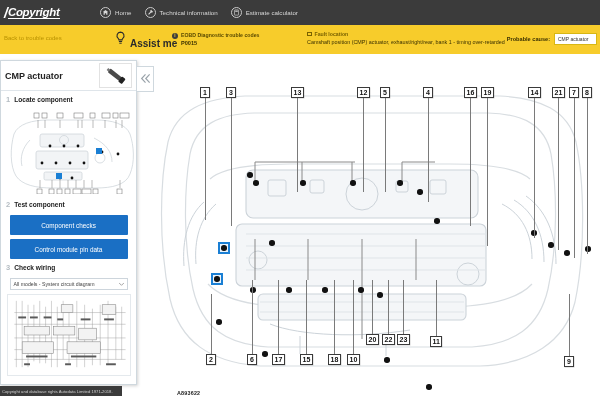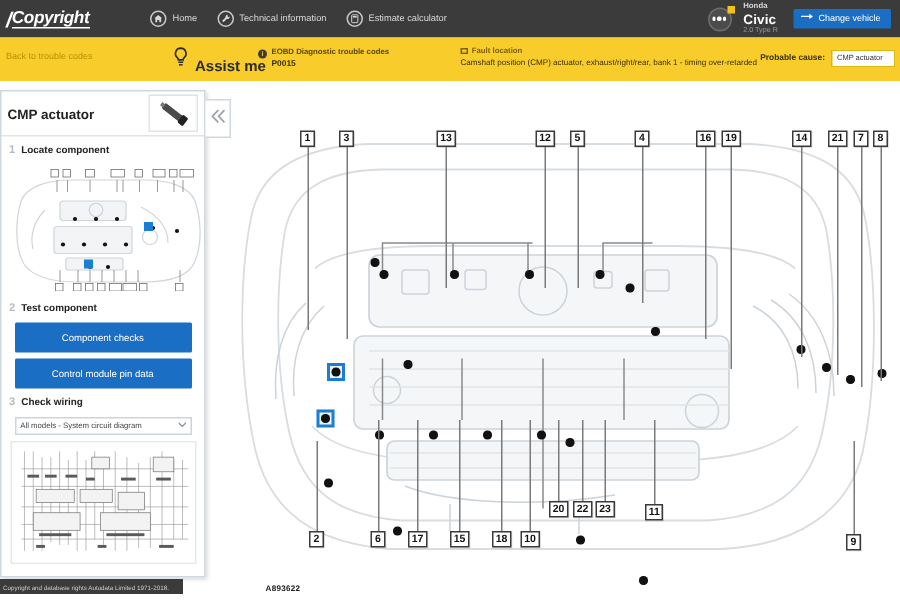--- a/index.html
+++ b/index.html
@@ -262,48 +262,20 @@
           <svg width="7" height="7" viewBox="0 0 12 12">
               <rect x="2.5" y="1.5" width="7" height="9" rx="0.8" fill="none" stroke="#d8d8d8" stroke-width="1.1"></rect>
               <rect x="3.8" y="2.9" width="4.4" height="1.8" fill="#d8d8d8"></rect>
             </svg>
         </span>
         <span>Estimate calculator</span>
       </div>
 
     </div>
 
-    <div class="topbar-right">
-
-      <div class="dots-badge">
-        <div class="dots-circle">
-          <i></i>
-            <i></i>
-            <i></i>
-        </div>
-        <div class="dot-alert"></div>
-      </div>
-
-      <div class="vehicle">
-        <div class="veh-make">Honda</div>
-        <div class="veh-model">Civic</div>
-        <div class="veh-variant">2.0 Type R</div>
-      </div>
-
-      <button class="change-vehicle">
-        <span class="cv-ico">
-          <svg width="8" height="6" viewBox="0 0 12 9">
-              <path d="M0 2.2h8.3v-2L12 2.9 8.3 5.6v-2H0z" fill="#fff"></path>
-              <path d="M12 6.8H3.7v2L0 6.1 3.7 3.4v2H12z" fill="#fff" opacity="0"></path>
-            </svg>
-        </span>
-        <span>Change vehicle</span>
-      </button>
-
-    </div>
   </div>
 
   <div class="banner">
 
     <div class="back-link">Back to trouble codes</div>
 
     <div class="assist">
       <span class="bulb">
         <svg width="11" height="14" viewBox="0 0 11 14">
           <path d="M5.5 1.1A3.6 3.6 0 0 0 3.2 7.4c.5.5.7 1 .7 1.5h3.2c0-.5.2-1 .7-1.5A3.6 3.6 0 0 0 5.5 1.1z" fill="none" stroke="#2b2b2b" stroke-width="1.1"></path>

